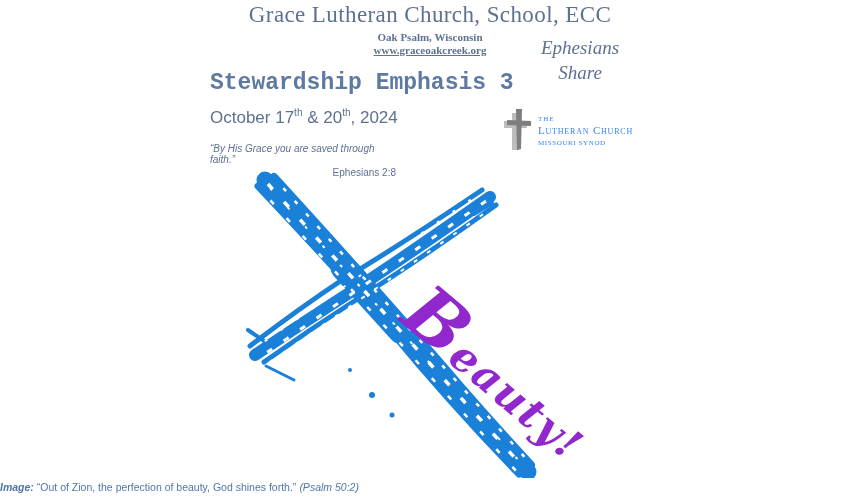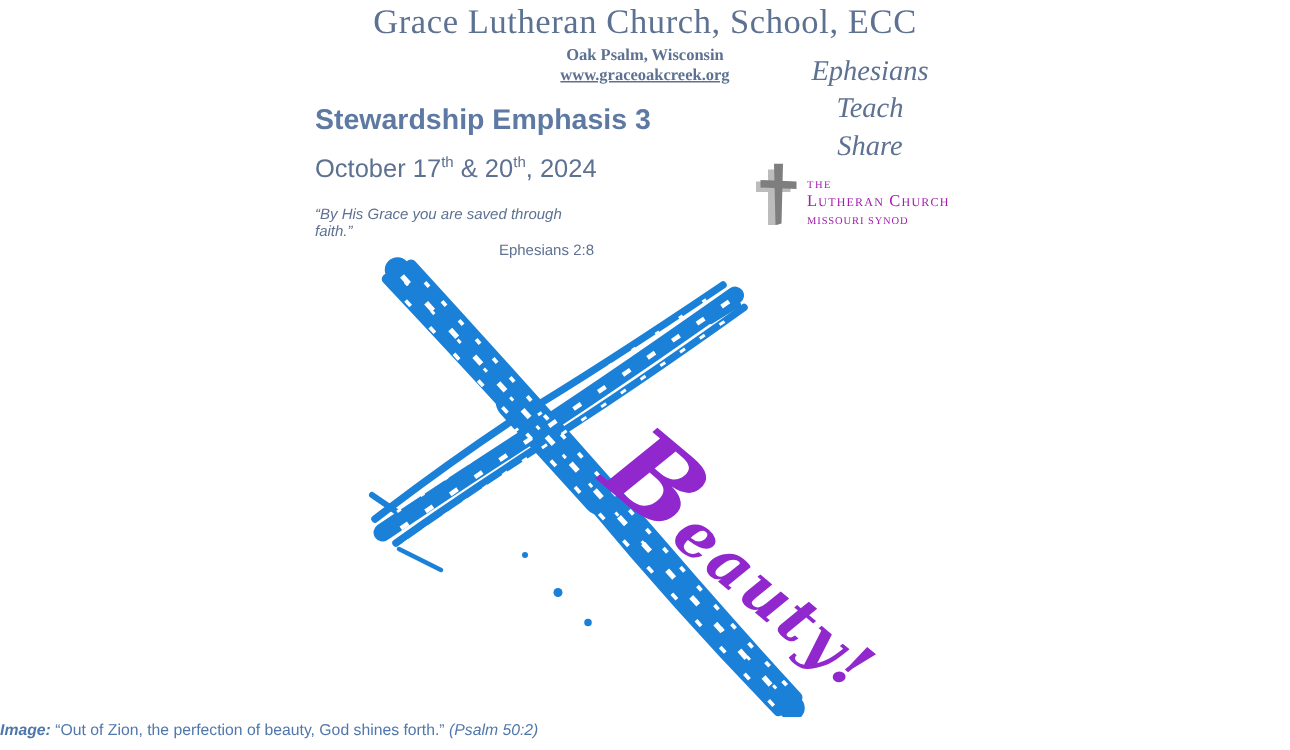--- a/index.html
+++ b/index.html
@@ -19,31 +19,31 @@
     font-size:11px;line-height:13px;color:#5d7191;
   }
   .website{color:#5d7191;text-decoration:underline;display:inline-block;}
   
   .motto{
     position:absolute;left:520px;top:35px;width:120px;text-align:center;
     font-family:"Liberation Serif",serif;font-style:italic;
     font-size:19px;line-height:25px;color:#5d7191;
   }
   
-  .lcms{position:absolute;left:503px;top:109px;display:flex;align-items:flex-end;color:#a21caf;}
+  .lcms{position:absolute;left:503px;top:109px;display:flex;align-items:center;color:#3b82f6;}
   .lcms-cross{width:30px;height:42px;flex:0 0 auto;}
   .lcms-text{margin-left:5px;font-family:"Liberation Serif",serif;margin-top:2px;}
   .lcms-the{font-size:7px;letter-spacing:1px;text-transform:uppercase;line-height:7px;}
   .lcms-name{font-size:11px;font-variant:small-caps;letter-spacing:.8px;line-height:15px;}
   .lcms-synod{font-size:7px;letter-spacing:.6px;text-transform:uppercase;line-height:8px;margin-top:1px;}
   
   .emphasis{position:absolute;left:210px;top:70px;}
   .emphasis-heading{
-    margin:0;font-size:19px;font-weight:bold;color:#5e7aa3;
-    font-family:Liberation Sans, sans-serif;
+    margin:0;font-size:23px;font-weight:bold;color:#5e7aa3;
+    font-family:Liberation Mono, monospace;
   }
   .emphasis-date{font-size:17px;color:#5d7191;margin-top:11px;}
   .emphasis-date sup{font-size:10px;}
   .quote-block{margin-top:15px;width:186px;font-size:10px;color:#5d7191;}
   .quote-text{font-style:italic;}
   .quote-ref{text-align:right;margin-top:2px;}
   
   .artwork{position:absolute;left:222px;top:170px;width:400px;height:308px;}
   .artwork svg{width:100%;height:100%;display:block;}
   .beauty-text{
@@ -64,21 +64,20 @@
 <div class="page">
 
   <h1 class="title">Grace Lutheran Church, School, ECC</h1>
   <div class="subhead">
     <div>Oak Psalm, Wisconsin</div>
     <a class="website" href="#">www.graceoakcreek.org</a>
   </div>
 
   <div class="motto">
     <div>Ephesians</div>
-    <div>Teach</div>
     <div>Share</div>
   </div>
 
   <div class="lcms">
     <svg class="lcms-cross" viewBox="0 0 30 42" aria-hidden="true">
       <g>
         <rect x="9" y="4" width="7" height="37" fill="#bcbcbc"></rect>
         <rect x="1" y="12" width="23" height="7" fill="#bcbcbc"></rect>
         <polygon points="13,0 19,0 18,40 14,41" fill="#7e7e7e"></polygon>
         <polygon points="4,11 28,12 28,17 4,16" fill="#7e7e7e"></polygon>

